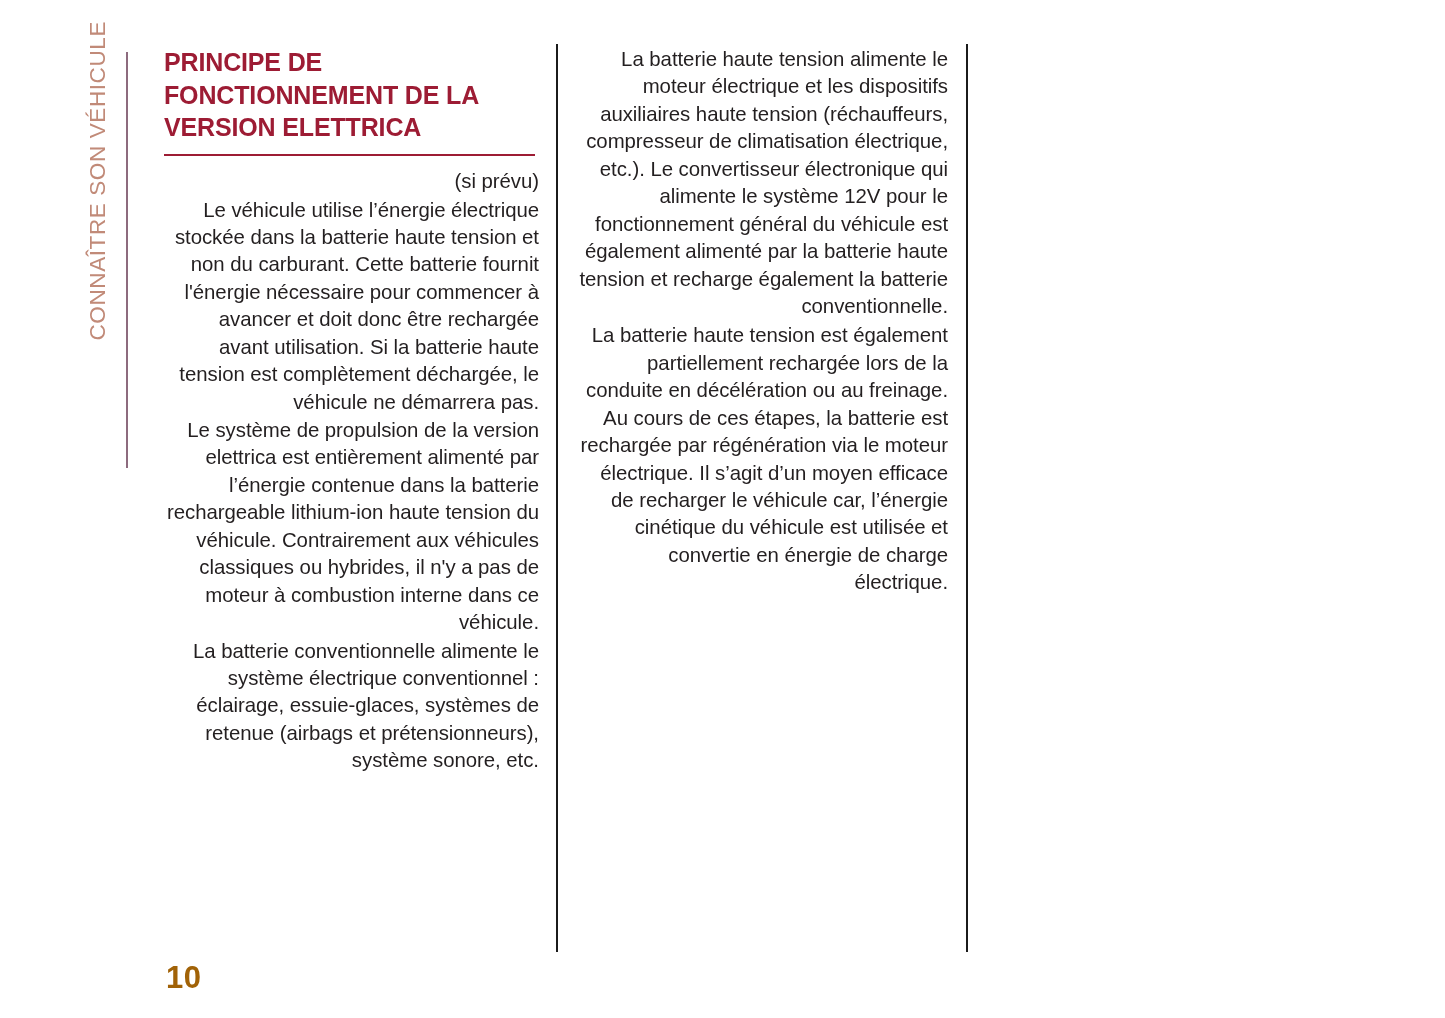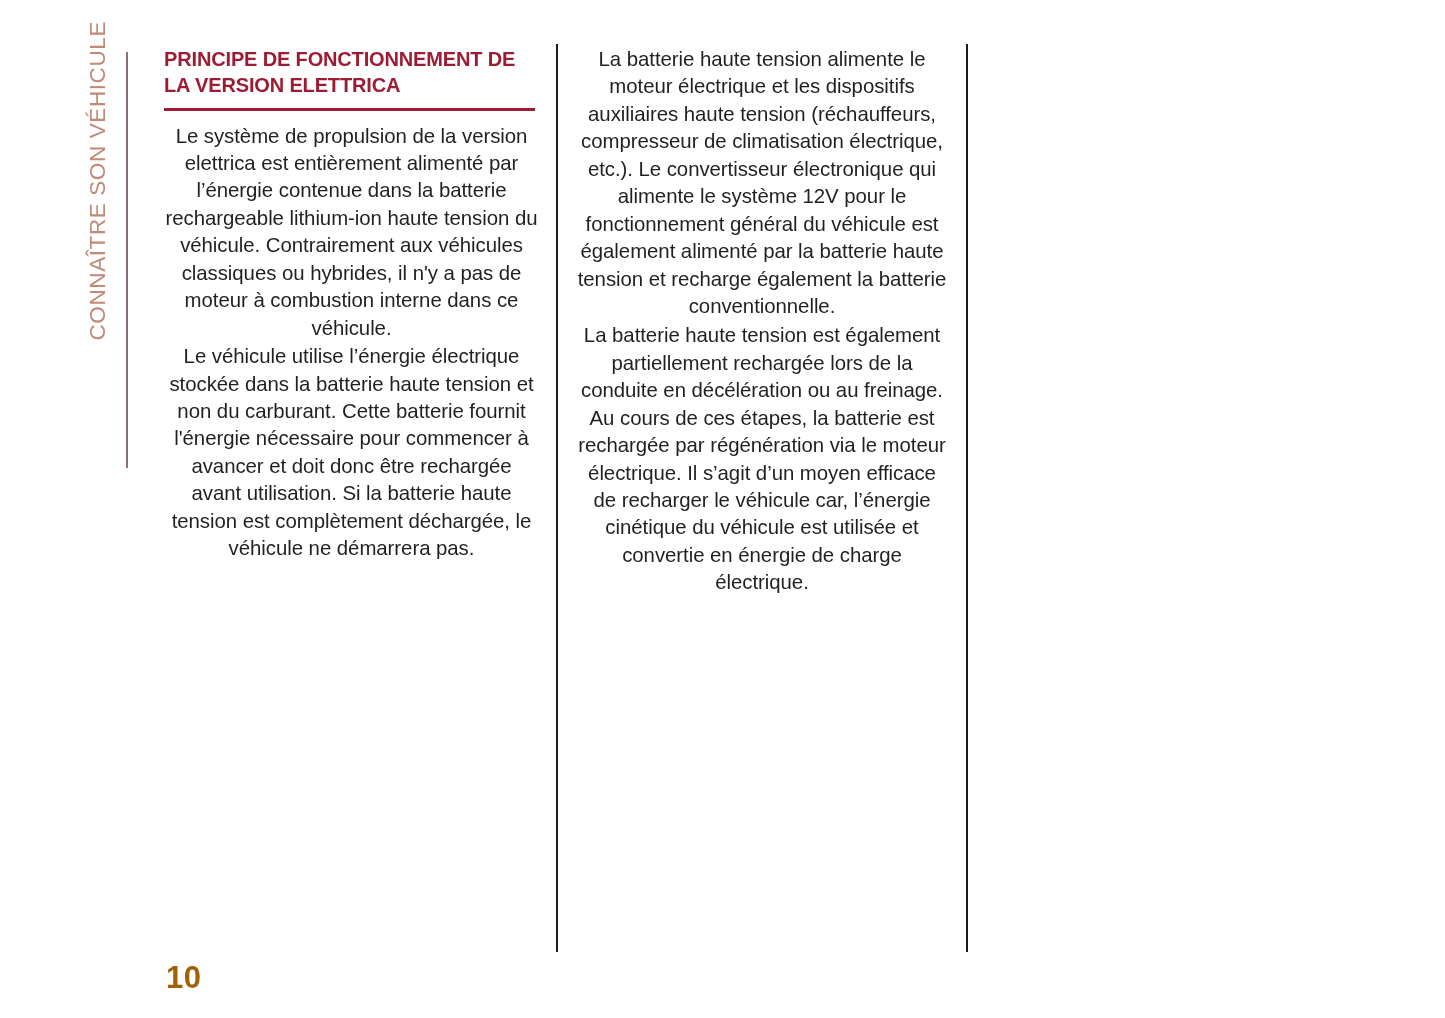--- a/index.html
+++ b/index.html
@@ -73,21 +73,21 @@
     height: 908px;
     background: #1b1b1b;
   }
   #rule-center { left: 556px; }
   #rule-right  { left: 966px; }
 
   
   #section-heading {
     margin: 0;
     color: #9d1c34;
-    font-size: 20px;
+    font-size: 25px;
     line-height: 1.30;
     font-weight: 700;
     letter-spacing: -0.15px;
     font-family: "Liberation Sans", "DejaVu Sans", sans-serif;
     text-transform: uppercase;
   }
   #section-heading-rule {
     margin: 10px 0 12px 0;
     height: 2.6px;
     background: #9d1c34;
@@ -95,21 +95,21 @@
   }
 
   
   .body-par {
     margin: 0 0 1px 0;
     font-size: 20.4px;
     line-height: 1.345;
     color: #231f20;
     letter-spacing: -0.05px;
     font-weight: 400;
-    text-align: center;
+    text-align: right;
     font-family: "Liberation Sans", "DejaVu Sans", sans-serif;
   }
   #col-right .body-par { margin-bottom: 2px; }
 
   
   #page-number {
     position: absolute;
     left: 166px;
     top: 960px;
     font-size: 31px;
@@ -129,22 +129,24 @@
     <div id="chapter-tab-rule"></div>
   </div>
 
   <div class="col-rule" id="rule-center"></div>
   <div class="col-rule" id="rule-right"></div>
 
   <div class="column" id="col-left">
     <h1 id="section-heading">PRINCIPE DE FONCTIONNEMENT DE LA VERSION ELETTRICA</h1>
     <div id="section-heading-rule"></div>
 
+    <p class="body-par">(si prévu)</p>
+    <p class="body-par">Le véhicule utilise l’énergie électrique stockée dans la batterie haute tension et non du carburant. Cette batterie fournit l'énergie nécessaire pour commencer à avancer et doit donc être rechargée avant utilisation. Si la batterie haute tension est complètement déchargée, le véhicule ne démarrera pas.</p>
     <p class="body-par">Le système de propulsion de la version elettrica est entièrement alimenté par l’énergie contenue dans la batterie rechargeable lithium-ion haute tension du véhicule. Contrairement aux véhicules classiques ou hybrides, il n'y a pas de moteur à combustion interne dans ce véhicule.</p>
-    <p class="body-par">Le véhicule utilise l’énergie électrique stockée dans la batterie haute tension et non du carburant. Cette batterie fournit l'énergie nécessaire pour commencer à avancer et doit donc être rechargée avant utilisation. Si la batterie haute tension est complètement déchargée, le véhicule ne démarrera pas.</p>
+    <p class="body-par">La batterie conventionnelle alimente le système électrique conventionnel : éclairage, essuie-glaces, systèmes de retenue (airbags et prétensionneurs), système sonore, etc.</p>
   </div>
 
   <div class="column" id="col-right">
     <p class="body-par">La batterie haute tension alimente le moteur électrique et les dispositifs auxiliaires haute tension (réchauffeurs, compresseur de climatisation électrique, etc.). Le convertisseur électronique qui alimente le système 12V pour le fonctionnement général du véhicule est également alimenté par la batterie haute tension et recharge également la batterie conventionnelle.</p>
     <p class="body-par">La batterie haute tension est également partiellement rechargée lors de la conduite en décélération ou au freinage. Au cours de ces étapes, la batterie est rechargée par régénération via le moteur électrique. Il s’agit d’un moyen efficace de recharger le véhicule car, l’énergie cinétique du véhicule est utilisée et convertie en énergie de charge électrique.</p>
   </div>
 
   <div id="page-number">10</div>
 
 </div>

